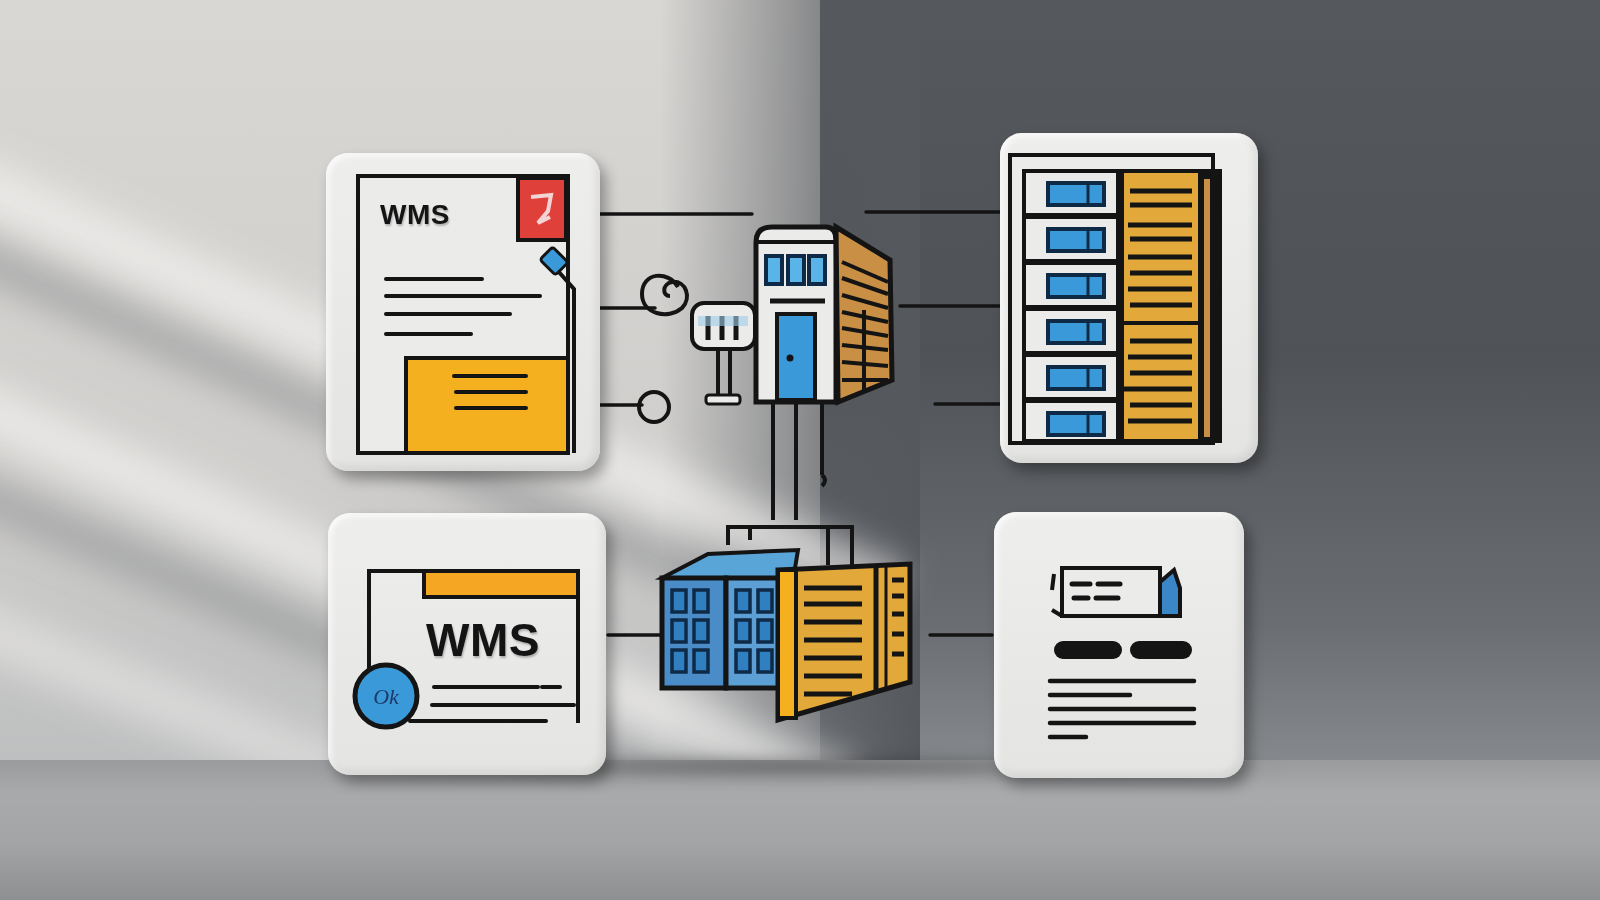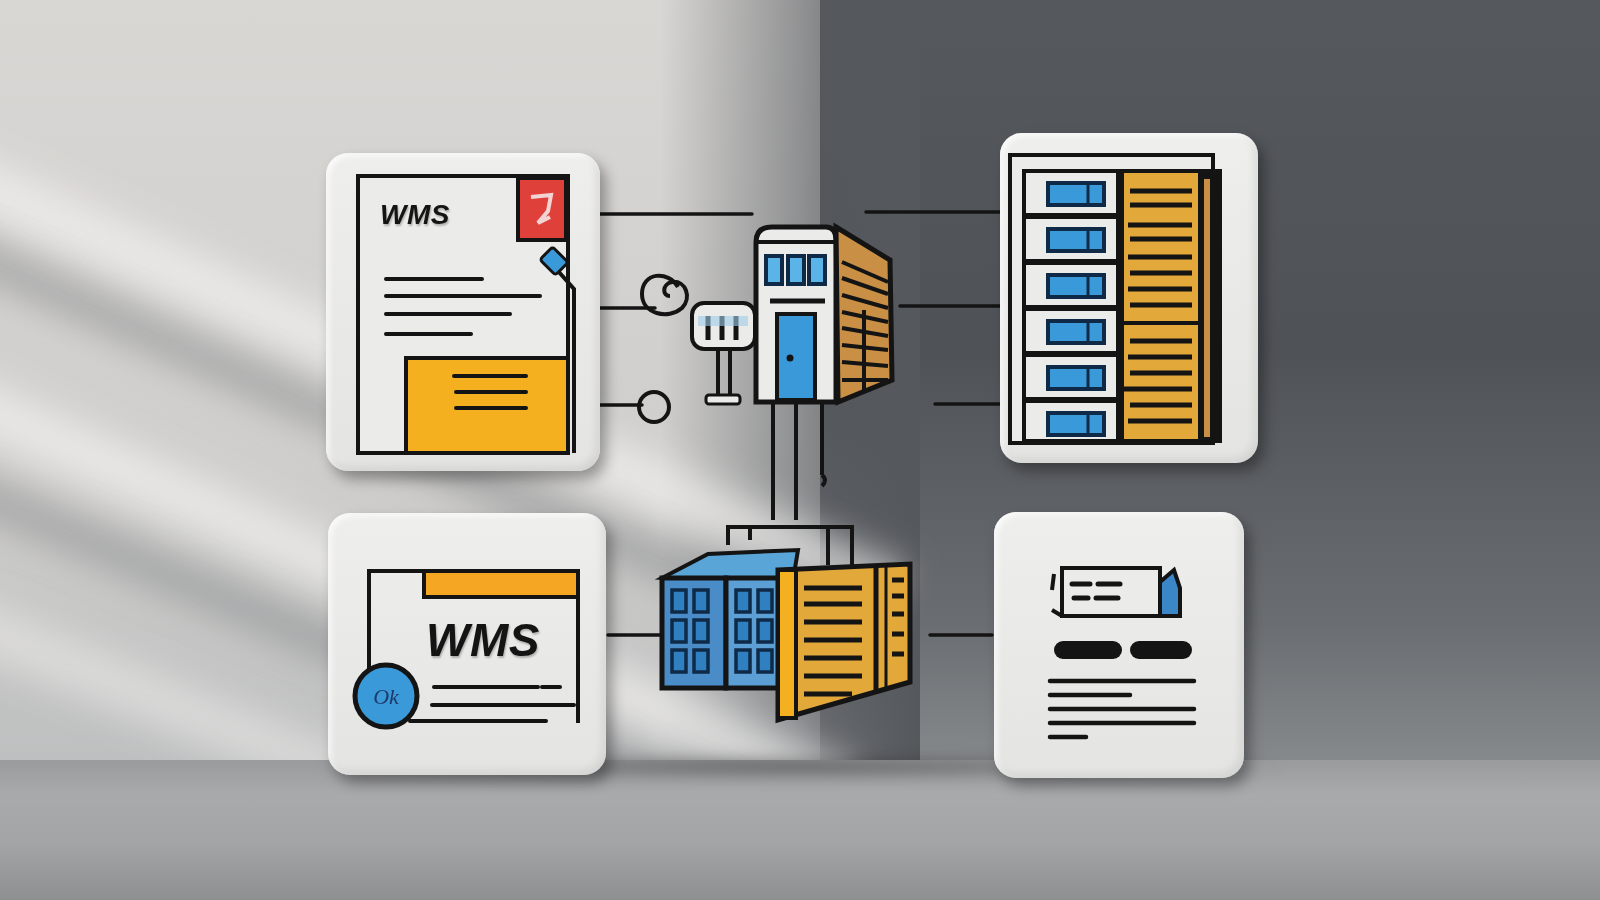--- a/index.html
+++ b/index.html
@@ -44,21 +44,21 @@
       filter: blur(6px);
     }
     .card {
       position: absolute; background: linear-gradient(180deg, #eeeeed 0%, #e4e4e3 100%);
       border-radius: 22px;
       box-shadow: 6px 8px 14px rgba(0,0,0,0.35), inset -4px -4px 8px rgba(0,0,0,0.08), inset 3px 3px 6px rgba(255,255,255,0.8);
     }
     .card svg, .center svg { position: absolute; left: 0; top: 0; width: 100%; height: 100%; overflow: visible; }
     .wms-label {
       position: absolute; font-weight: 700; color: #141414;
-      text-shadow: 1px 2px 2px rgba(0,0,0,0.25); letter-spacing: 0.5px; font-style: italic;
+      text-shadow: 1px 2px 2px rgba(0,0,0,0.25); letter-spacing: 0.5px;
     }
     .center { position: absolute; left: 590px; top: 190px; width: 400px; height: 540px; }
   </style>
 </head>
 <body>
 
 <div class="scene">
   <div class="wall"></div>
   <div class="wall-dark"></div>
   <div class="wall-blend"></div>

